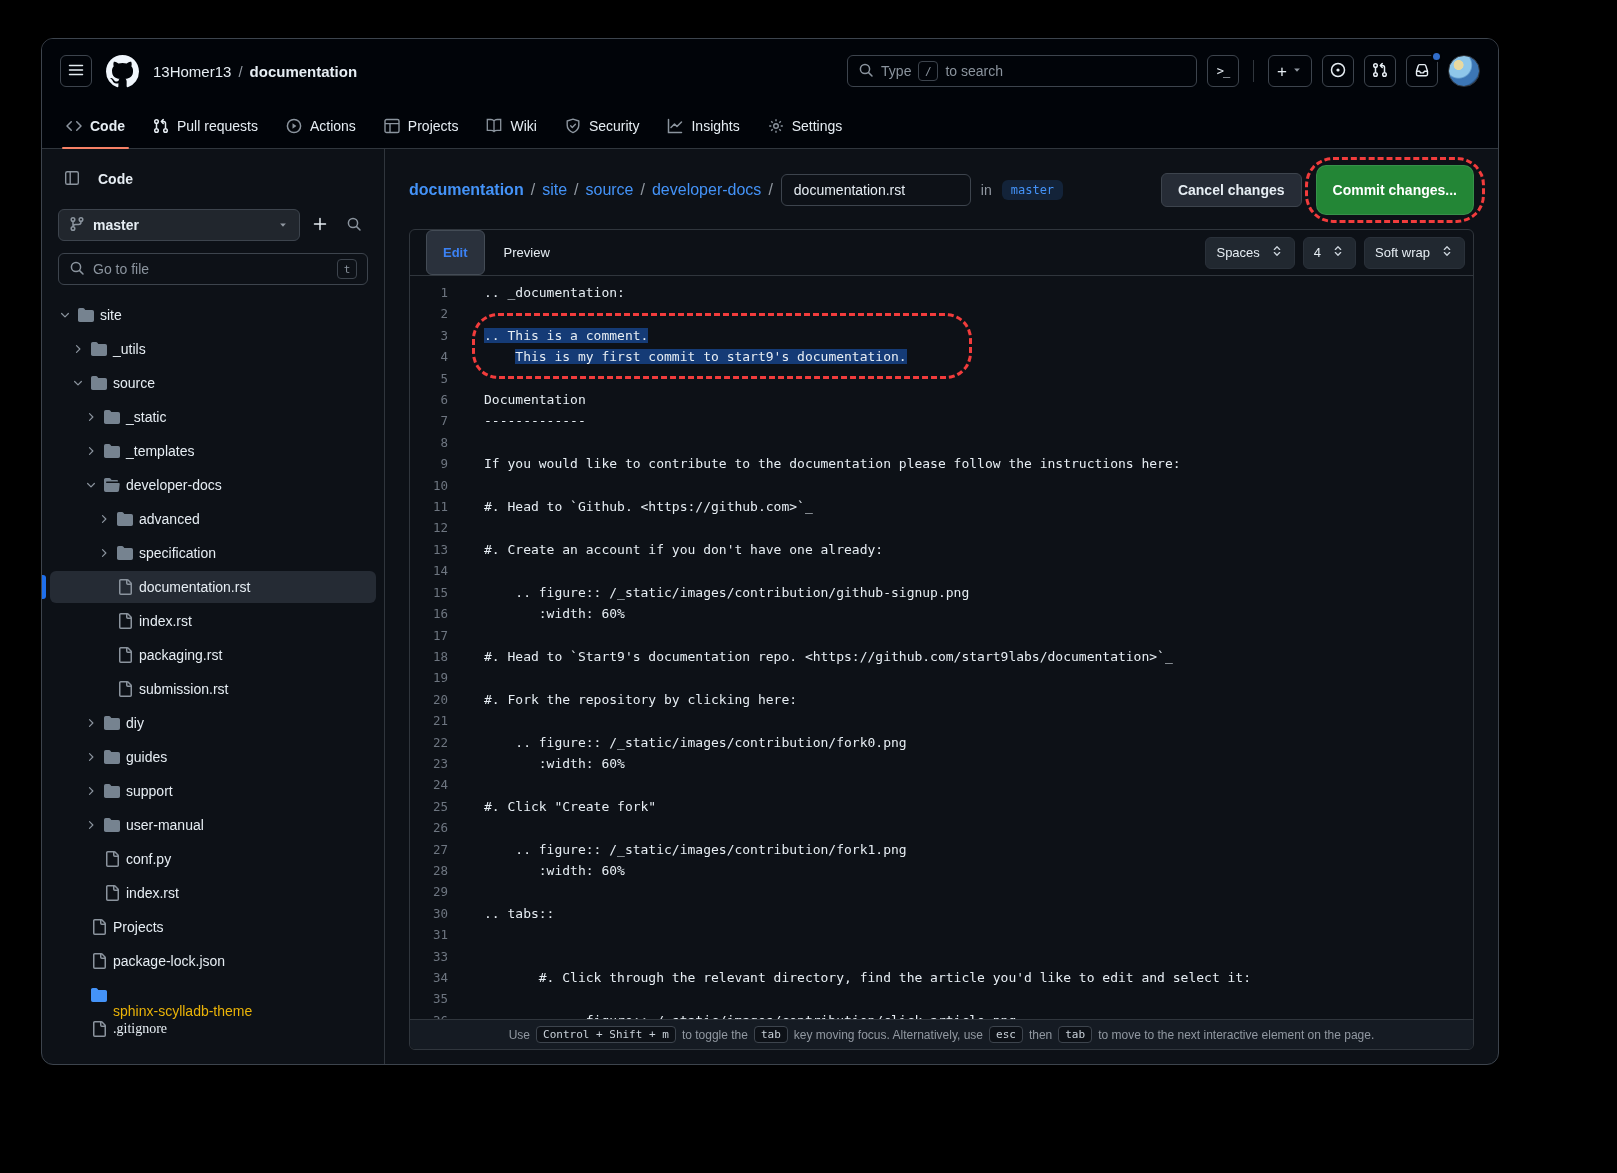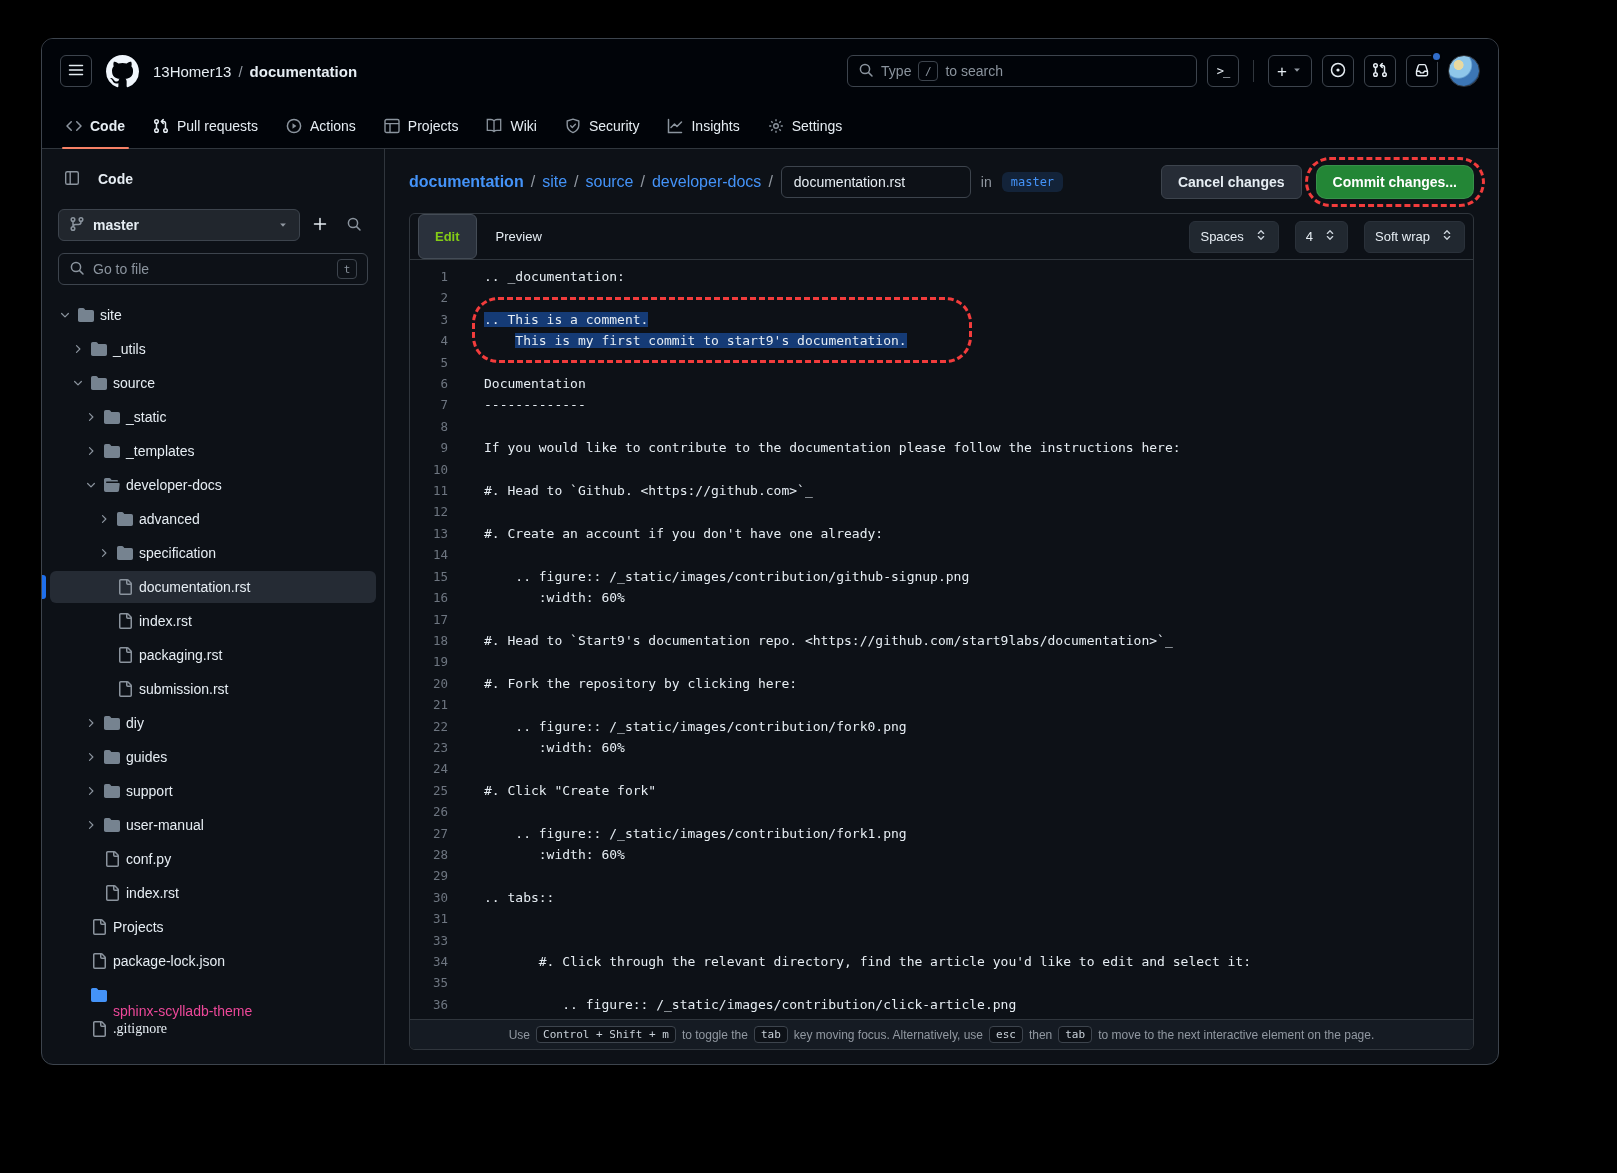--- a/index.html
+++ b/index.html
@@ -57,50 +57,50 @@
   .branch-btn .caret { margin-left:auto; display:flex; }
   .gtf { margin:0 16px 14px; height:32px; border:1px solid #3d444d; border-radius:6px; display:flex;
     align-items:center; gap:8px; padding:0 10px; color:#8b949e; font-size:14px; }
   .gtf .key-hint { margin-left:auto; }
 
   .tree { }
   .tree-row { position:relative; display:flex; align-items:center; height:32px; margin:0 8px 2px; border-radius:6px; gap:6px; }
   .tree-row .tw { width:14px; display:flex; justify-content:center; flex-shrink:0; }
   .tree-row .ti { display:flex; flex-shrink:0; }
   .tree-label { font-size:14px; color:#e6edf3; white-space:nowrap; }
-  .tree-label.sub { color:#ec4899;margin-top:32px; }
+  .tree-label.sub { color:#eab308;margin-top:32px; }
   .tree-row.selected { background:#252b34; }
   .tree-row.selected::before { content:''; position:absolute; left:-8px; top:4px; bottom:4px; width:4px;
     background:#1f6feb; border-radius:0 3px 3px 0; }
 
   
   .main { flex:1; min-width:0; display:flex; flex-direction:column; padding:16px 24px 14px; }
   .main-top { display:flex; align-items:center; gap:8px; margin-bottom:14px; }
   .file-breadcrumb { display:flex; align-items:center; gap:7px; font-size:16px; }
   .path-seg { color:#4493f8; }
   .path-seg.first { font-weight:700; }
   .path-sep { color:#9198a1; }
   .filename-box { height:32px; min-width:190px; border:1px solid #3d444d; border-radius:6px; display:flex;
     align-items:center; padding:0 12px; font-size:14px; color:#e6edf3; background:#0d1117; }
   .in-label { color:#9198a1; font-size:14px; margin:0 2px; }
   .branch-badge { background:rgba(56,139,253,0.15); color:#4493f8; font-family:"DejaVu Sans Mono",monospace;
     font-size:12px; padding:3px 9px; border-radius:6px; }
   .top-actions { margin-left:auto; display:flex; align-items:center; gap:14px; }
   .btn-secondary { height:34px; padding:0 16px; background:#262c36; border:1px solid #3d444d; border-radius:6px;
     color:#e6edf3; font-size:14px; font-weight:600; }
-  .btn-primary { height:34px; padding:0 16px; background:#238636; border:1px solid rgba(240,246,252,0.1);
+  .btn-primary { height:50px; padding:0 16px; background:#238636; border:1px solid rgba(240,246,252,0.1);
     border-radius:10px; color:#fff; font-size:14px; font-weight:600; }
   .commit-wrap { position:relative; display:inline-flex; }
 
   
   .editor-panel { flex:1; min-height:0; border:1px solid #30363d; border-radius:6px; display:flex; flex-direction:column; overflow:hidden; }
   .editor-header { height:46px; flex-shrink:0; display:flex; align-items:center; gap:2px; padding:0 8px; border-bottom:1px solid #30363d; }
-  .tab-edit { padding:14px 16px; background:#2a313c; border:1px solid #444c56; border-radius:6px; color:#84cc16; font-size:13px; font-weight:600; }
+  .tab-edit { padding:14px 16px; background:#2a313c; border:1px solid #444c56; border-radius:6px; color:#3b82f6; font-size:13px; font-weight:600;margin-left:8px; }
   .tab-preview { padding:6px 16px; background:none; border:1px solid transparent; color:#e6edf3; font-size:13px; }
-  .editor-controls { margin-left:auto; display:flex; gap:16px; }
+  .editor-controls { margin-left:auto; display:flex; gap:8px; }
   .select-ctrl { height:32px; background:#212830; border:1px solid #2a313a; border-radius:6px; display:flex;
     align-items:center; gap:10px; padding:0 10px; font-size:13px; color:#e6edf3; }
 
   .code-area { flex:1; min-height:0; position:relative; overflow:hidden; padding-top:6px;
     font-family:"DejaVu Sans Mono",monospace; font-size:13px; line-height:21.4px; }
   .code-row { display:flex; }
   .ln { width:50px; flex-shrink:0; text-align:right; padding-right:12px; color:#6e7681; font-size:12.5px; }
   .ct { white-space:pre; color:#e6edf3; padding-left:24px; }
   .sel { background:rgba(31,111,235,0.45); }
 

